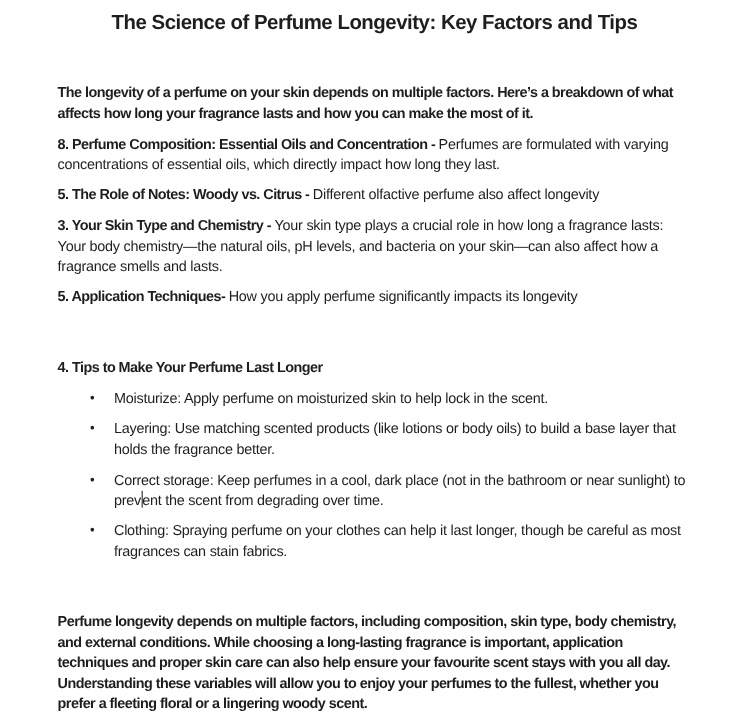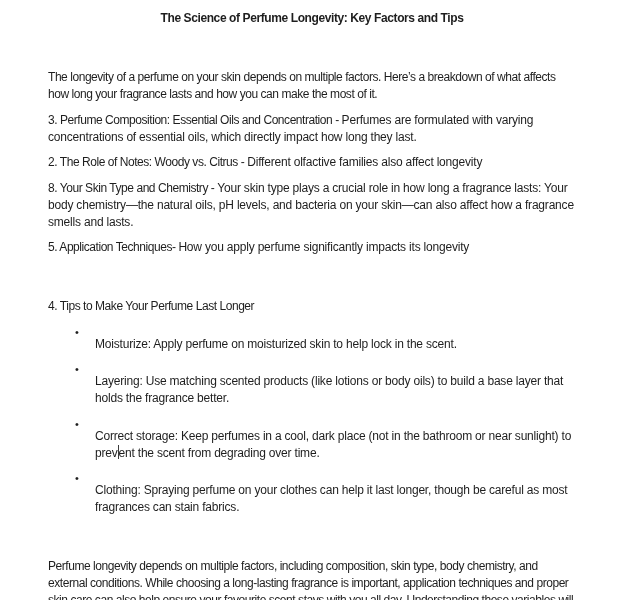--- a/index.html
+++ b/index.html
@@ -19,68 +19,67 @@
     font-size: 12px;
     line-height: 17px;
     letter-spacing: -0.2px;
     color: #1e1e1e;
     cursor: text;
   }
   .para {
     margin: 0 0 8.5px 0;
   }
   .bold {
-    font-weight: 400;
+    font-weight: 700;
     letter-spacing: -0.45px;
     margin-top: 42px;
   }
   .title {
     text-align: center;
     font-weight: 700;
     letter-spacing: -0.4px;
-    font-size: 12px;
+    font-size: 17px;
     margin: 0 0 10px 0;
   }
   .bullet-row {
     display: flex;
     padding-left: 27px;
     margin: 0 0 8.5px 0;
   }
   .bullet-marker {
     flex: none;
     width: 20px;
     font-size: 11px;
   }
   .bullet-text {
     flex: 1;
-    margin-top: 12px;
   }
   .caret {
     display: inline-block;
     width: 1px;
     height: 14px;
     background: #3a3a3a;
     vertical-align: -2.5px;
     margin: 0;
   }
 </style>
 </head>
 <body>
 
 <div class="doc">
 
   <p class="title">The Science of Perfume Longevity: Key Factors and Tips</p>
 
   <p class="para bold">The longevity of a perfume on your skin depends on multiple factors. Here’s a breakdown of what affects how long your fragrance lasts and how you can make the most of it.</p>
 
-  <p class="para"><span class="bold">3. Perfume Composition: Essential Oils and Concentration - </span><span>Perfumes are formulated with varying concentrations of essential oils, which directly impact how long they last.</span></p>
+  <p class="para"><span class="bold">8. Perfume Composition: Essential Oils and Concentration - </span><span>Perfumes are formulated with varying concentrations of essential oils, which directly impact how long they last.</span></p>
 
-  <p class="para"><span class="bold">2. The Role of Notes: Woody vs. Citrus - </span><span>Different olfactive families also affect longevity</span></p>
+  <p class="para"><span class="bold">5. The Role of Notes: Woody vs. Citrus - </span><span>Different olfactive perfume also affect longevity</span></p>
 
-  <p class="para"><span class="bold">8. Your Skin Type and Chemistry - </span><span>Your skin type plays a crucial role in how long a fragrance lasts: Your body chemistry—the natural oils, pH levels, and bacteria on your skin—can also affect how a fragrance smells and lasts.</span></p>
+  <p class="para"><span class="bold">3. Your Skin Type and Chemistry - </span><span>Your skin type plays a crucial role in how long a fragrance lasts: Your body chemistry—the natural oils, pH levels, and bacteria on your skin—can also affect how a fragrance smells and lasts.</span></p>
 
 
   <p class="para"><span class="bold">5. Application Techniques- </span><span>How you apply perfume significantly impacts its longevity</span></p>
 
 
   <p class="para bold">4. Tips to Make Your Perfume Last Longer</p>
 
   <div>
 
     <div class="bullet-row">

